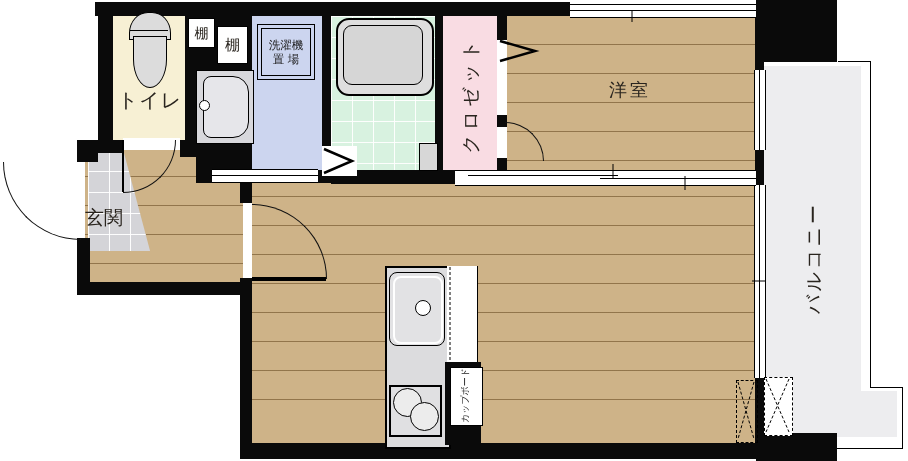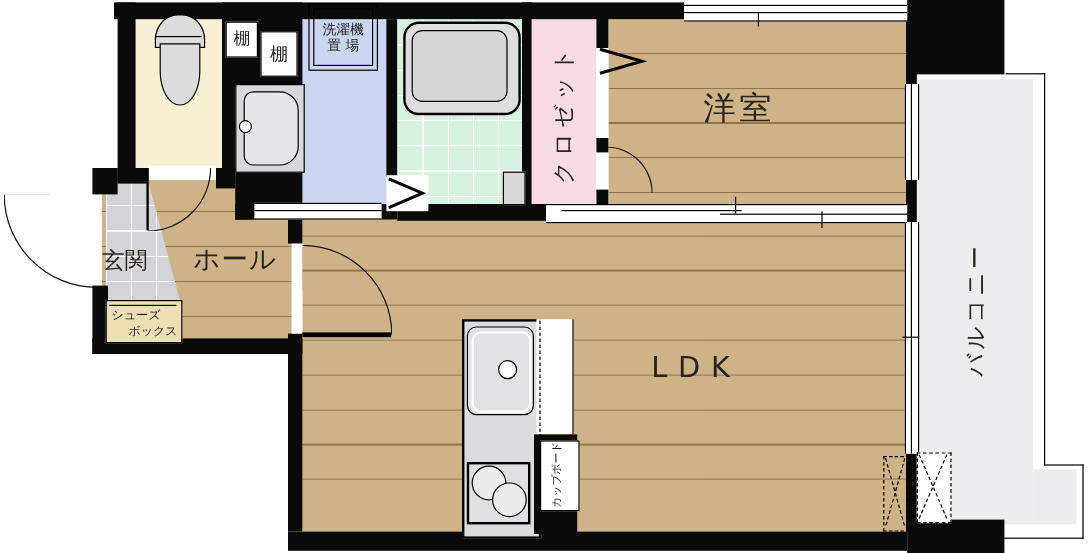--- a/index.html
+++ b/index.html
@@ -107,21 +107,21 @@
       <span>棚</span>
     </div>
   <div class="fix lbl" style="left:217px;top:26px;width:29px;height:36px;background:#fff;border:1px solid #000;font-size:15px;">
       <span>棚</span>
     </div>
 
   <div class="fix" style="left:196px;top:70px;width:56px;height:72px;background:#d8d8dc;border:1px solid #000;"></div>
   <div class="fix" style="left:203px;top:76px;width:44px;height:60px;background:#e6e6ea;border:1px solid #000;border-radius:8px 16px 16px 8px;"></div>
   <div class="fix" style="left:199px;top:100px;width:9px;height:9px;background:#fff;border:1px solid #000;border-radius:50%;"></div>
 
-  <div class="fix" style="left:257px;top:3px;width:56px;height:54px;border:1px solid #000;">
+  <div class="fix" style="left:257px;top:24px;width:56px;height:54px;border:1px solid #000;">
     <div class="abs" style="left:3px;top:3px;width:48px;height:46px;border:1px solid #000;display:flex;flex-direction:column;align-items:center;justify-content:center;font-size:11.5px;color:#1d1d1d;line-height:1.25;">
       <span>洗濯機</span>
       <span>置 場</span>
     </div>
   </div>
 
   <div class="fix" style="left:336px;top:18px;width:94px;height:74px;background:#dedede;border:2px solid #000;border-radius:13px;"></div>
   <div class="fix" style="left:343px;top:25px;width:78px;height:58px;background:#d6d6d6;border:1px solid #000;border-radius:9px;"></div>
   <div class="fix" style="left:419px;top:143px;width:17px;height:26px;background:#d7d7d7;border:1px solid #000;"></div>
 
@@ -130,42 +130,36 @@
   <div class="fix" style="left:393px;top:276px;width:46px;height:64px;border:2px solid #fff;border-radius:8px;"></div>
   <div class="fix" style="left:415px;top:300px;width:14px;height:14px;background:#fff;border:1px solid #000;border-radius:50%;"></div>
   <div class="fix" style="left:389px;top:385px;width:49px;height:48px;background:#e0e0e2;border:2px solid #000;"></div>
   <div class="fix" style="left:393px;top:388px;width:27px;height:27px;background:#ececec;border:1px solid #000;border-radius:50%;"></div>
   <div class="fix" style="left:410px;top:402px;width:27px;height:27px;background:#ececec;border:1px solid #000;border-radius:50%;"></div>
   <div class="fix" style="left:447px;top:266px;width:30px;height:96px;background:#fff;border-right:1px solid #000;"></div>
   <div class="w" style="left:445px;top:362px;width:36px;height:83px;"></div>
   <div class="fix" style="left:450px;top:367px;width:31px;height:57px;background:#fff;border:1px solid #000;"></div>
   <div class="vlbl" style="left:436px;top:390px;width:58px;height:11px;font-size:9px;color:#1d1d1d;">カップボード</div>
 
-  <div class="fix" style="left:88px;top:250px;width:62px;height:34px;background:#ecdfb4;border:1.5px solid #000;">
-    <div class="mid" style="left:2px;top:3px;width:56px;height:1px;"></div>
-    <div class="abs" style="left:4px;top:5px;font-size:10px;color:#1d1d1d;">シューズ</div>
-    <div class="abs" style="right:3px;top:18px;font-size:10px;color:#1d1d1d;">ボックス</div>
-  </div>
 
   <div class="fix" style="left:764px;top:377px;width:27px;height:57px;background:#fff;border:1.5px dashed #000;"></div>
   <div class="fix" style="left:736px;top:380px;width:20px;height:61px;border:1.5px dashed #000;"></div>
 
   <svg class="abs" width="908" height="461" viewBox="0 0 908 461" style="left:0;top:0;pointer-events:none;">
     <rect x="322" y="146" width="35" height="30" fill="#fff"></rect>
     <path d="M324,149 L352,161 L324,173" fill="none" stroke="#000" stroke-width="2.5"></path>
     <path d="M500,41 L535,51 L500,61" fill="none" stroke="#000" stroke-width="2.5"></path>
     <path d="M766,379 L789,432 M789,379 L766,432" fill="none" stroke="#000" stroke-width="1" stroke-dasharray="3,2"></path>
     <path d="M738,382 L754,439 M754,382 L738,439" fill="none" stroke="#000" stroke-width="1" stroke-dasharray="3,2"></path>
     <path d="M450,267 L450,361" fill="none" stroke="#000" stroke-width="1" stroke-dasharray="3,2"></path>
     <path d="M613,164 L613,178" stroke="#000" stroke-width="1"></path>
     <path d="M685,176 L685,190" stroke="#000" stroke-width="1"></path>
     <path d="M632,10 L632,22" stroke="#000" stroke-width="1"></path>
     <path d="M752,281 L766,281" stroke="#000" stroke-width="1"></path>
   </svg>
 
+  <div class="lbl" style="left:113px;top:88px;width:74px;height:24px;font-size:20px;letter-spacing:1px;">トイレ</div>
   <div class="vlbl" style="left:388px;top:84px;width:164px;height:22px;font-size:19px;letter-spacing:4px;">クロゼット</div>
-  <div class="lbl" style="left:546px;top:76px;width:140px;height:28px;font-size:27px;letter-spacing:3px;">洋室</div>
+  <div class="lbl" style="left:560px;top:76px;width:140px;height:28px;font-size:18px;letter-spacing:3px;">洋室</div>
   <div class="lbl" style="left:83px;top:206px;width:42px;height:22px;font-size:19px;">玄関</div>
-  <div class="lbl" style="left:150px;top:204px;width:92px;height:26px;font-size:22px;letter-spacing:1px;">ホール</div>
-  <div class="lbl" style="left:520px;top:292px;width:120px;height:28px;font-size:24px;letter-spacing:9px;">LDK</div>
   <div class="vlbl" style="left:731px;top:247px;width:164px;height:22px;font-size:19px;letter-spacing:3px;">バルコニー</div>
 
 </div>
 
 </body></html>

